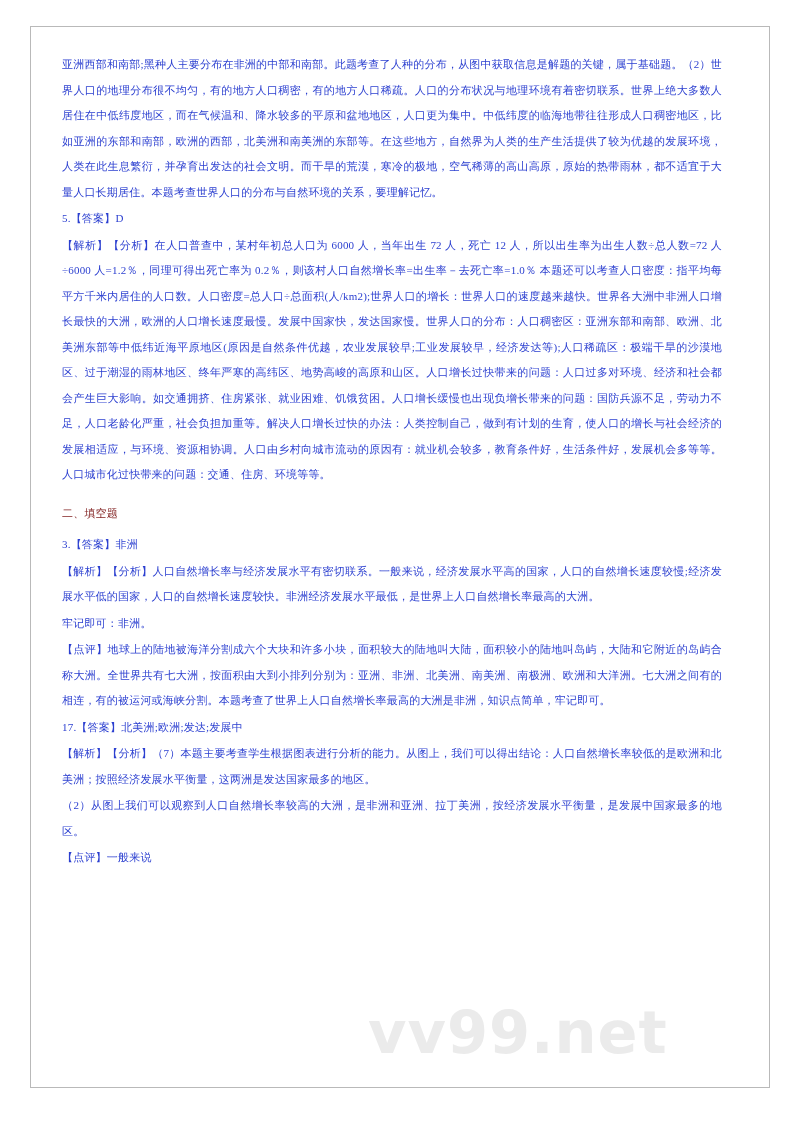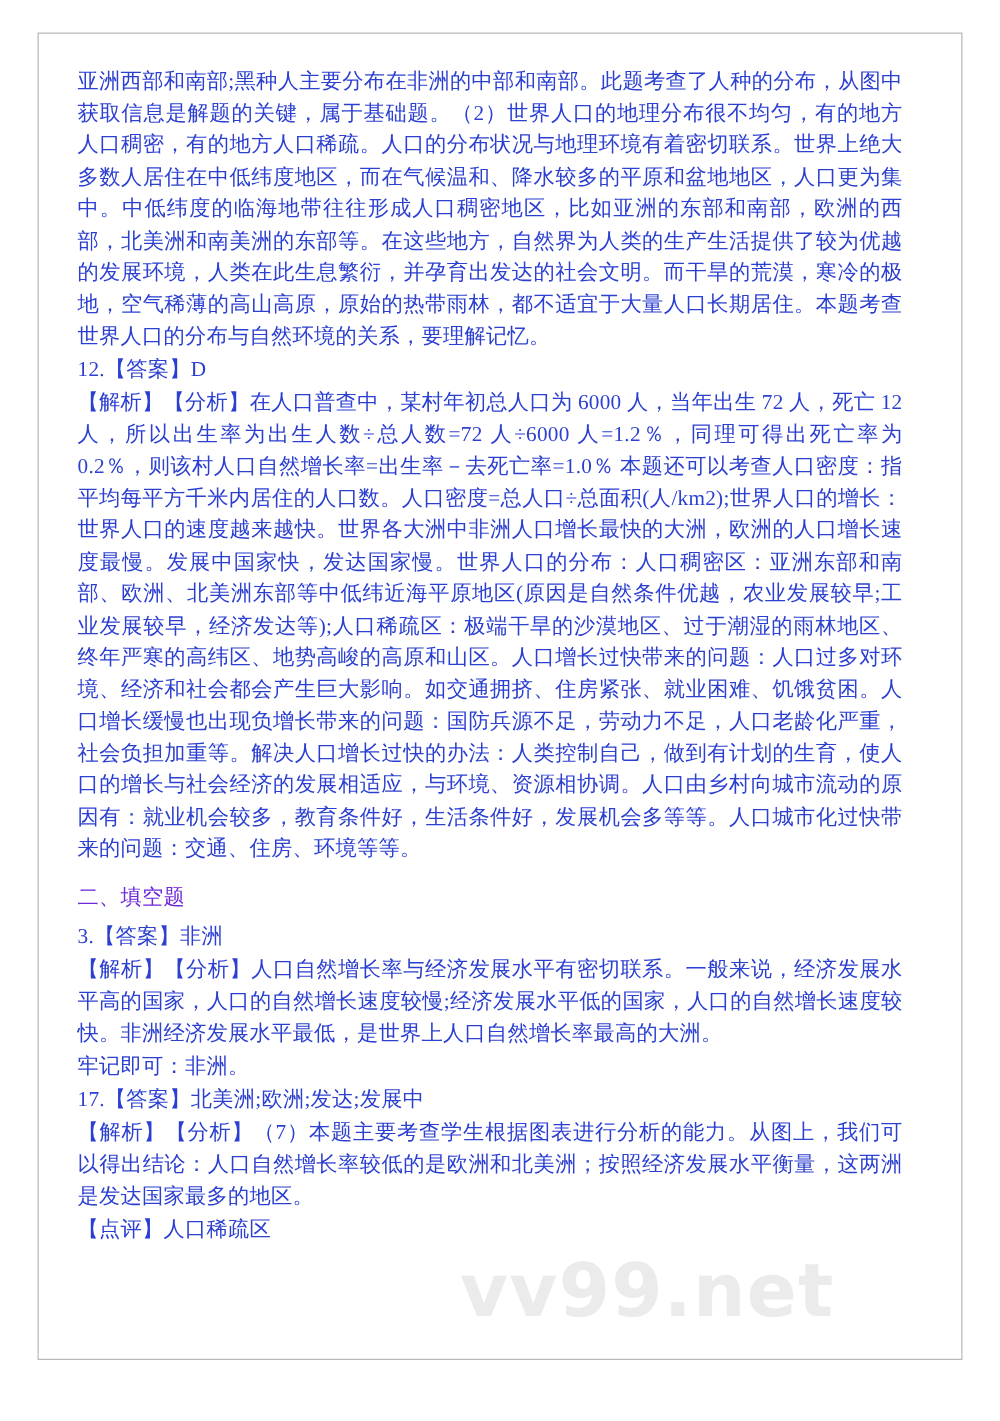--- a/index.html
+++ b/index.html
@@ -31,29 +31,29 @@
   }
   .content {
     position: absolute;
     left: 62px;
     top: 52px;
     width: 660px;
     box-sizing: border-box;
   }
   p {
     margin: 0 0 1px 0;
-    font-size: 17px;
+    font-size: 11px;
     line-height: 25.5px;
     color: #2b3fd0;
     text-align: justify;
     text-justify: inter-ideograph;
     letter-spacing: 0.2px;
   }
   .blk {
-    color: #6d28d9;
+    color: #7f1d1d;
   }
   .sec-gap {
     height: 12px;
   }
   .small-gap {
     height: 5px;
   }
   .watermark {
     position: absolute;
     left: 368px;
@@ -70,41 +70,43 @@
 </head>
 <body>
 
 <div class="page">
   <div class="page-border"></div>
 
   <div class="content">
 
     <p>亚洲西部和南部;黑种人主要分布在非洲的中部和南部。此题考查了人种的分布，从图中获取信息是解题的关键，属于基础题。（2）世界人口的地理分布很不均匀，有的地方人口稠密，有的地方人口稀疏。人口的分布状况与地理环境有着密切联系。世界上绝大多数人居住在中低纬度地区，而在气候温和、降水较多的平原和盆地地区，人口更为集中。中低纬度的临海地带往往形成人口稠密地区，比如亚洲的东部和南部，欧洲的西部，北美洲和南美洲的东部等。在这些地方，自然界为人类的生产生活提供了较为优越的发展环境，人类在此生息繁衍，并孕育出发达的社会文明。而干旱的荒漠，寒冷的极地，空气稀薄的高山高原，原始的热带雨林，都不适宜于大量人口长期居住。本题考查世界人口的分布与自然环境的关系，要理解记忆。</p>
 
-    <p>12.【答案】D</p>
+    <p>5.【答案】D</p>
 
     <p>【解析】【分析】在人口普查中，某村年初总人口为 6000 人，当年出生 72 人，死亡 12 人，所以出生率为出生人数÷总人数=72 人÷6000 人=1.2％，同理可得出死亡率为 0.2％，则该村人口自然增长率=出生率－去死亡率=1.0％ 本题还可以考查人口密度：指平均每平方千米内居住的人口数。人口密度=总人口÷总面积(人/km2);世界人口的增长：世界人口的速度越来越快。世界各大洲中非洲人口增长最快的大洲，欧洲的人口增长速度最慢。发展中国家快，发达国家慢。世界人口的分布：人口稠密区：亚洲东部和南部、欧洲、北美洲东部等中低纬近海平原地区(原因是自然条件优越，农业发展较早;工业发展较早，经济发达等);人口稀疏区：极端干旱的沙漠地区、过于潮湿的雨林地区、终年严寒的高纬区、地势高峻的高原和山区。人口增长过快带来的问题：人口过多对环境、经济和社会都会产生巨大影响。如交通拥挤、住房紧张、就业困难、饥饿贫困。人口增长缓慢也出现负增长带来的问题：国防兵源不足，劳动力不足，人口老龄化严重，社会负担加重等。解决人口增长过快的办法：人类控制自己，做到有计划的生育，使人口的增长与社会经济的发展相适应，与环境、资源相协调。人口由乡村向城市流动的原因有：就业机会较多，教育条件好，生活条件好，发展机会多等等。人口城市化过快带来的问题：交通、住房、环境等等。</p>
 
     <div class="sec-gap"></div>
 
     <p class="blk">二、填空题</p>
 
     <div class="small-gap"></div>
 
     <p>3.【答案】非洲</p>
 
     <p>【解析】【分析】人口自然增长率与经济发展水平有密切联系。一般来说，经济发展水平高的国家，人口的自然增长速度较慢;经济发展水平低的国家，人口的自然增长速度较快。非洲经济发展水平最低，是世界上人口自然增长率最高的大洲。</p>
 
     <p>牢记即可：非洲。</p>
 
+    <p>【点评】地球上的陆地被海洋分割成六个大块和许多小块，面积较大的陆地叫大陆，面积较小的陆地叫岛屿，大陆和它附近的岛屿合称大洲。全世界共有七大洲，按面积由大到小排列分别为：亚洲、非洲、北美洲、南美洲、南极洲、欧洲和大洋洲。七大洲之间有的相连，有的被运河或海峡分割。本题考查了世界上人口自然增长率最高的大洲是非洲，知识点简单，牢记即可。</p>
 
     <p>17.【答案】北美洲;欧洲;发达;发展中</p>
 
     <p>【解析】【分析】（7）本题主要考查学生根据图表进行分析的能力。从图上，我们可以得出结论：人口自然增长率较低的是欧洲和北美洲；按照经济发展水平衡量，这两洲是发达国家最多的地区。</p>
 
+    <p>（2）从图上我们可以观察到人口自然增长率较高的大洲，是非洲和亚洲、拉丁美洲，按经济发展水平衡量，是发展中国家最多的地区。</p>
 
-    <p>【点评】人口稀疏区</p>
+    <p>【点评】一般来说</p>
 
 
   </div>
 
   <div class="watermark">vv99.net</div>
 </div>
 
 </body></html>

